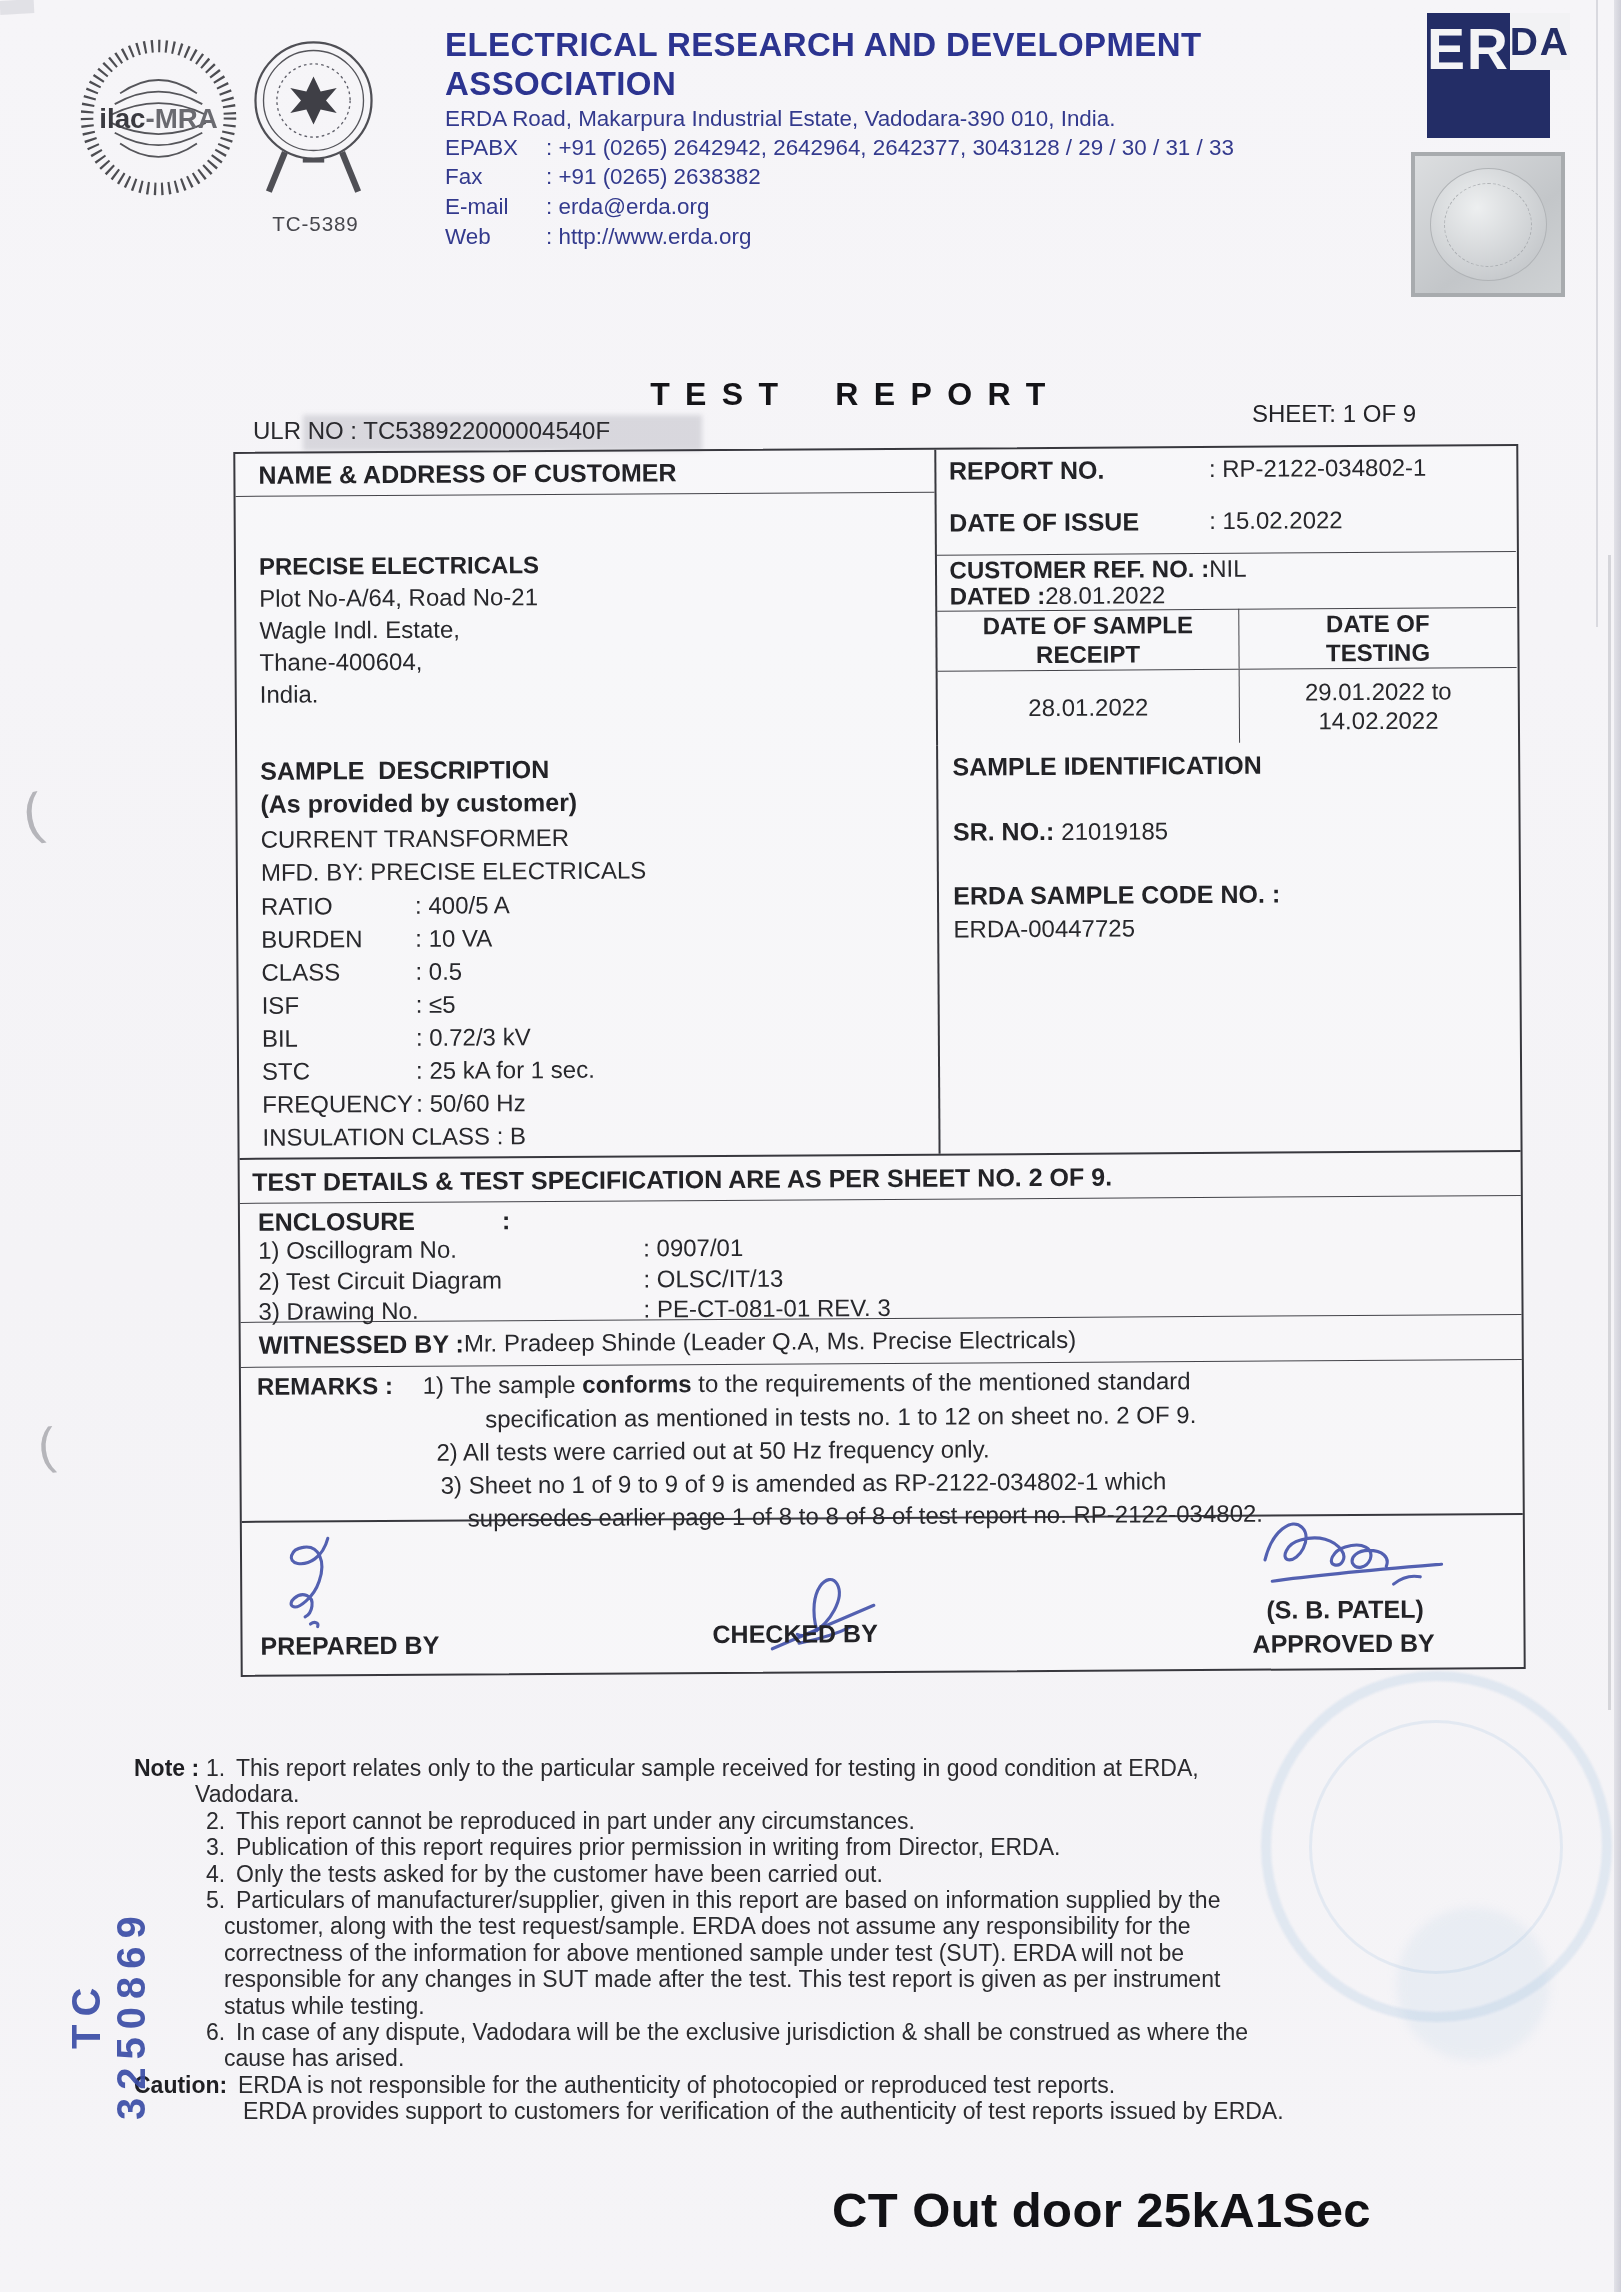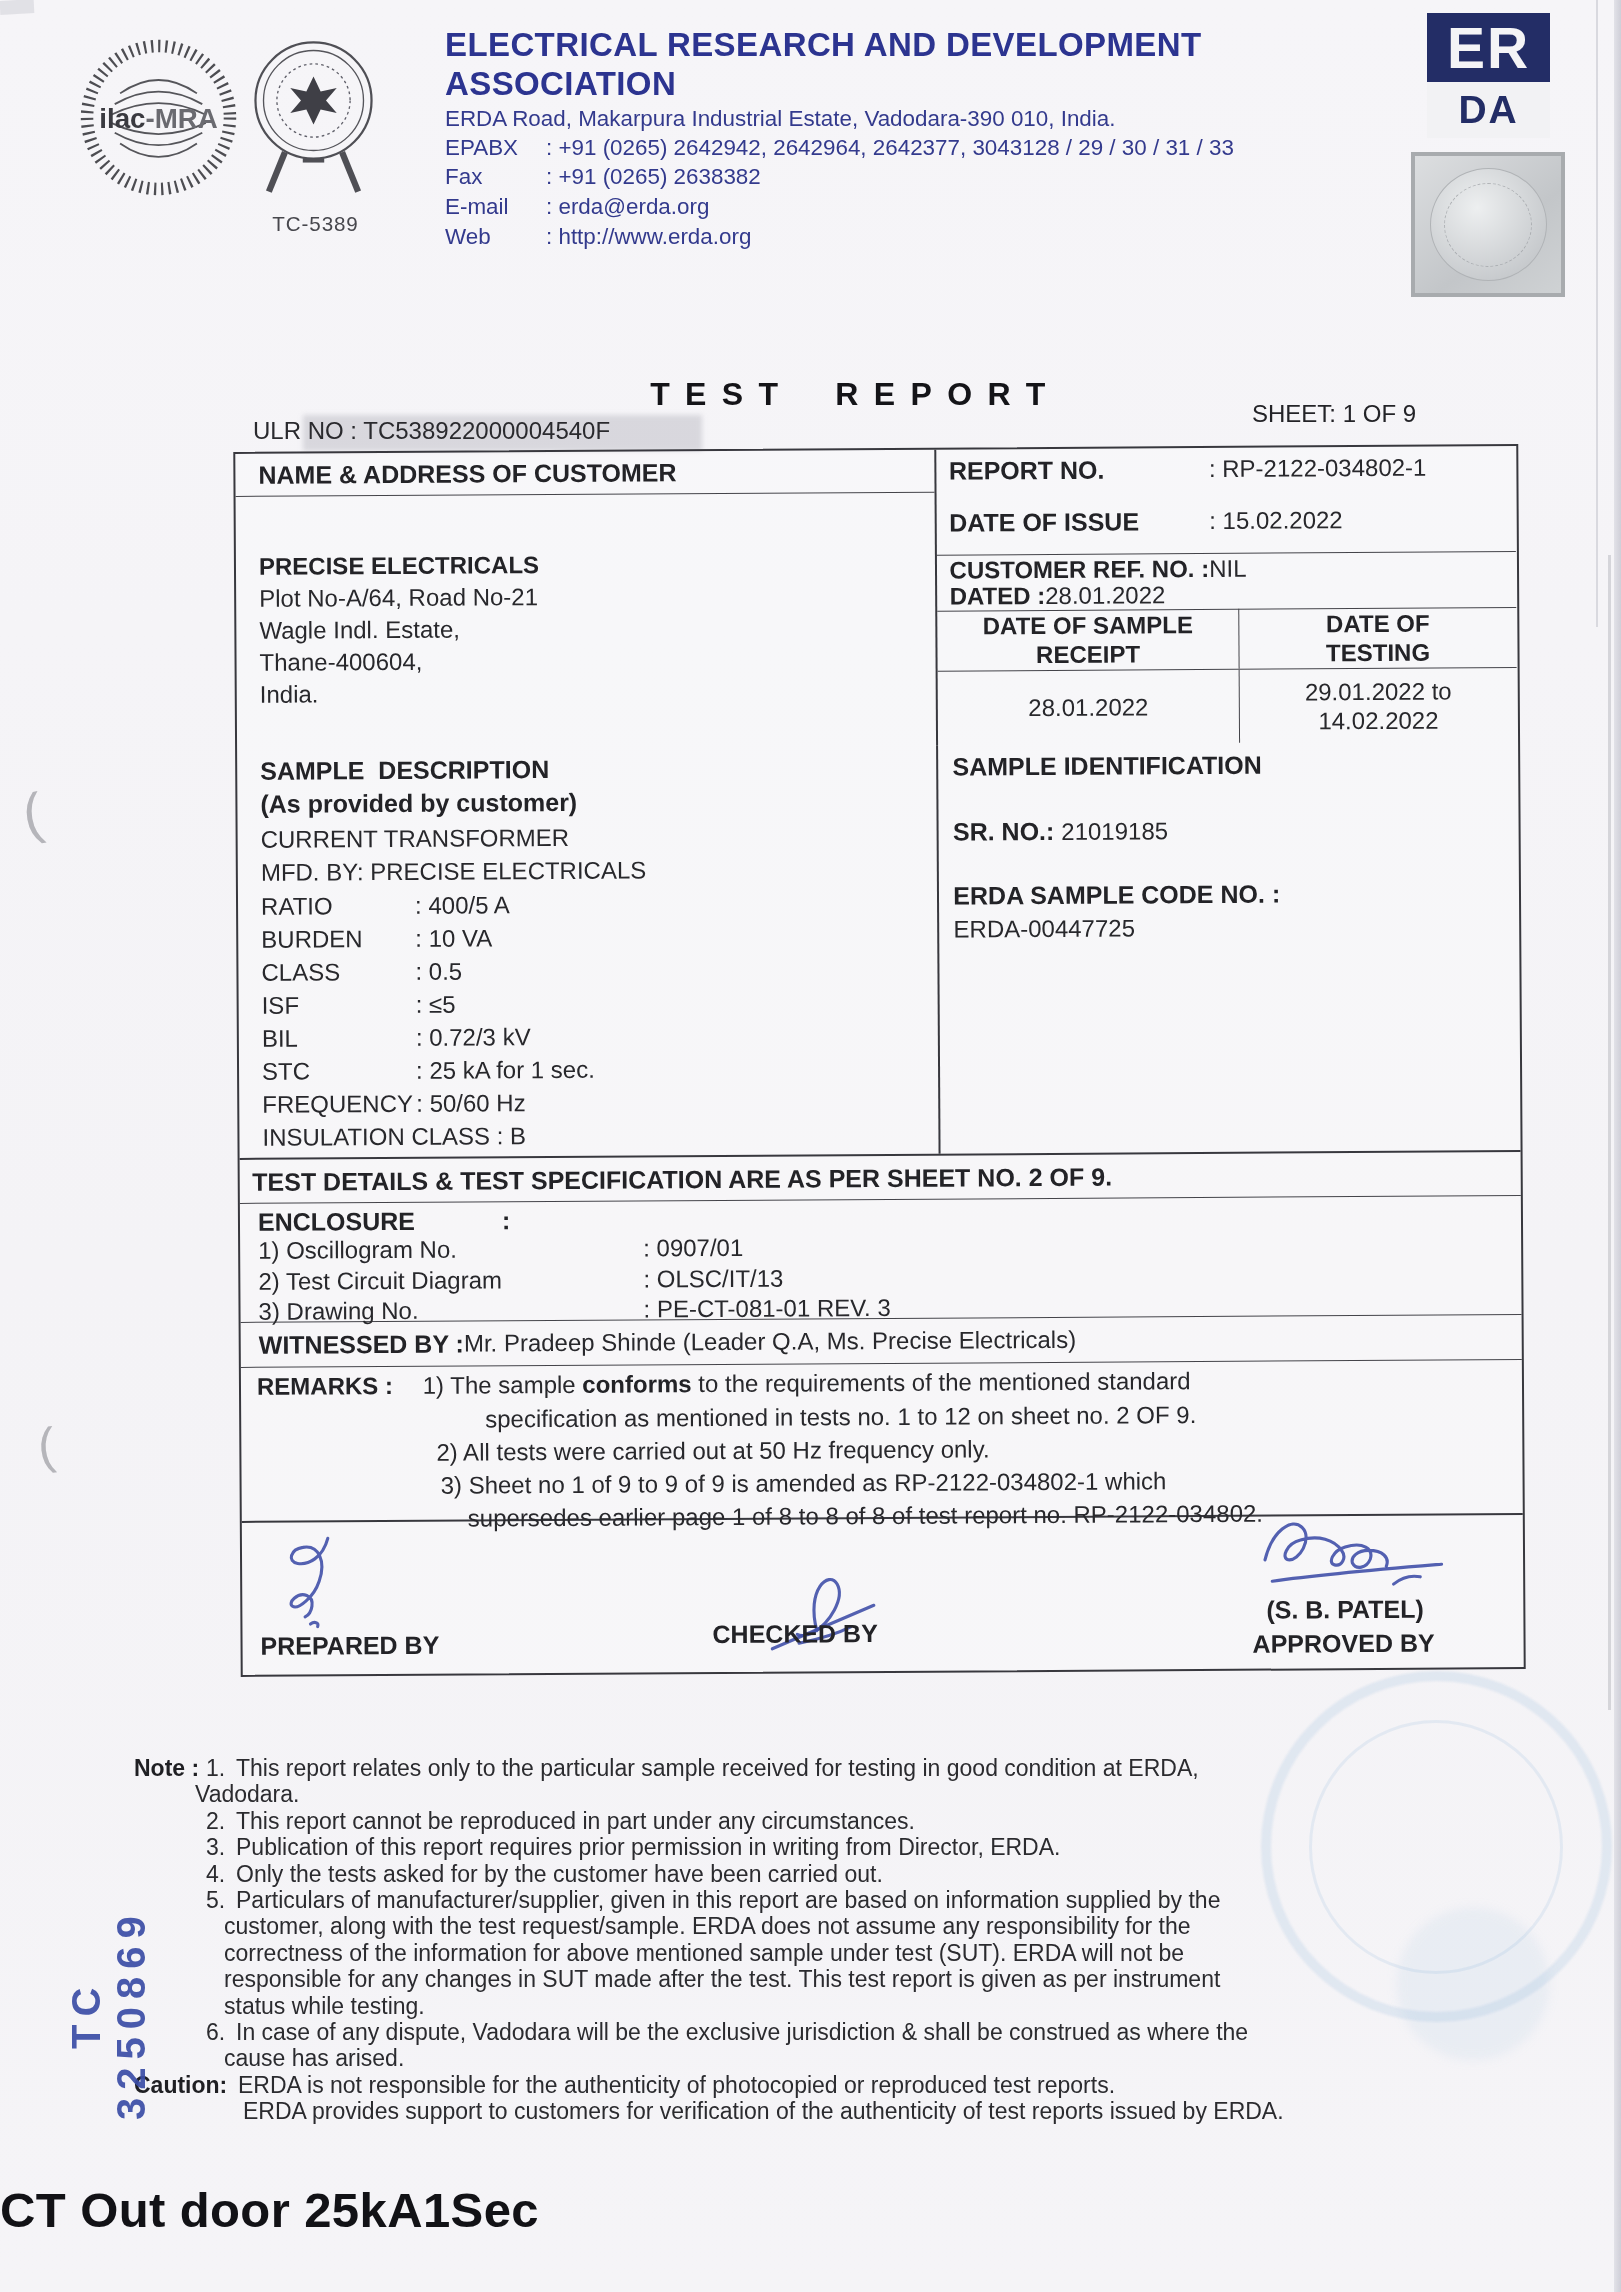--- a/index.html
+++ b/index.html
@@ -18,21 +18,21 @@
   .ws-pre{white-space:pre;}
 
   
   .org-block{left:445px;top:25px;width:990px;}
   .org-name{font-size:33px;font-weight:bold;color:#2c3490;letter-spacing:0.4px;line-height:39px;}
   .org-accr{font-size:17px;font-weight:bold;color:#333a8d;line-height:23px;margin-top:3.6px;letter-spacing:-0.1px;}
   .org-addr{font-size:22.4px;color:#333a8d;line-height:28px;margin-top:1.8px;}
   .contact-row{display:flex;font-size:22.4px;color:#333a8d;line-height:29.6px;}
   .contact-label{width:101px;flex:none;}
 
-  .erda-logo{left:1427px;top:12.5px;width:123px;height:125px;background:#232d66;display:flex;flex-direction:column;}
+  .erda-logo{left:1427px;top:12.5px;width:123px;height:125px;background:#232d66;display:flex;flex-direction:row;}
   .erda-top{height:54%;display:flex;align-items:center;justify-content:center;
     color:#f4f4f6;font-size:57px;font-weight:bold;letter-spacing:1.8px;line-height:1;padding-top:3.6px;}
   .erda-bottom{height:46%;background:#f2f2f4;display:flex;align-items:center;justify-content:center;
     color:#232d66;font-size:39px;font-weight:bold;letter-spacing:1.8px;line-height:1;}
   .seal{left:1411px;top:152px;width:154px;height:145px;
     background:linear-gradient(140deg,#dcdee0 0%,#c3c6c9 60%,#cfd2d4 100%);
     border:4.5px solid #a8abae;box-sizing:border-box;display:flex;align-items:center;justify-content:center;}
   .seal-inner{width:115px;height:111px;border-radius:50%;
     background:radial-gradient(circle at 40% 35%,#edeff0 0%,#c7cacd 75%);
     border:1.8px solid #b0b3b6;display:flex;align-items:center;justify-content:center;}
@@ -99,21 +99,21 @@
   .row-vado .note-text{left:61px;}
   .caut-label{position:absolute;left:0;top:0;font-weight:bold;color:#1f1f23;}
   .caut-text{position:absolute;left:104px;top:0;}
   .row-caut2 .caut-text{left:109px;}
 
   
   .tc-stamp{left:64px;top:1872px;width:56px;height:285px;
     writing-mode:vertical-rl;transform:rotate(180deg);
     font-size:40px;font-weight:bold;color:#3b4da6;letter-spacing:8px;opacity:0.92;
     text-align:center;}
-  .footer-title{left:0;top:2182px;width:1371px;text-align:left;
+  .footer-title{left:0;top:2182px;width:1371px;text-align:right;
     font-size:49px;font-weight:bold;color:#121216;letter-spacing:0.4px;}
 
   
   .wm-ring1{left:1261px;top:1671px;width:351px;height:351px;border-radius:50%;
     border:10.7px solid rgba(125,174,214,0.17);box-sizing:border-box;filter:blur(0.9px);}
   .wm-ring2{left:1309px;top:1720px;width:254px;height:254px;border-radius:50%;
     border:3.6px solid rgba(125,174,214,0.15);box-sizing:border-box;}
   .wm-blob{left:1397px;top:1908px;width:152px;height:152px;border-radius:50%;
     background:rgba(125,174,214,0.10);filter:blur(5.4px);}
   .artifact-paren{font-size:56px;color:#a6a6ac;opacity:0.8;}

